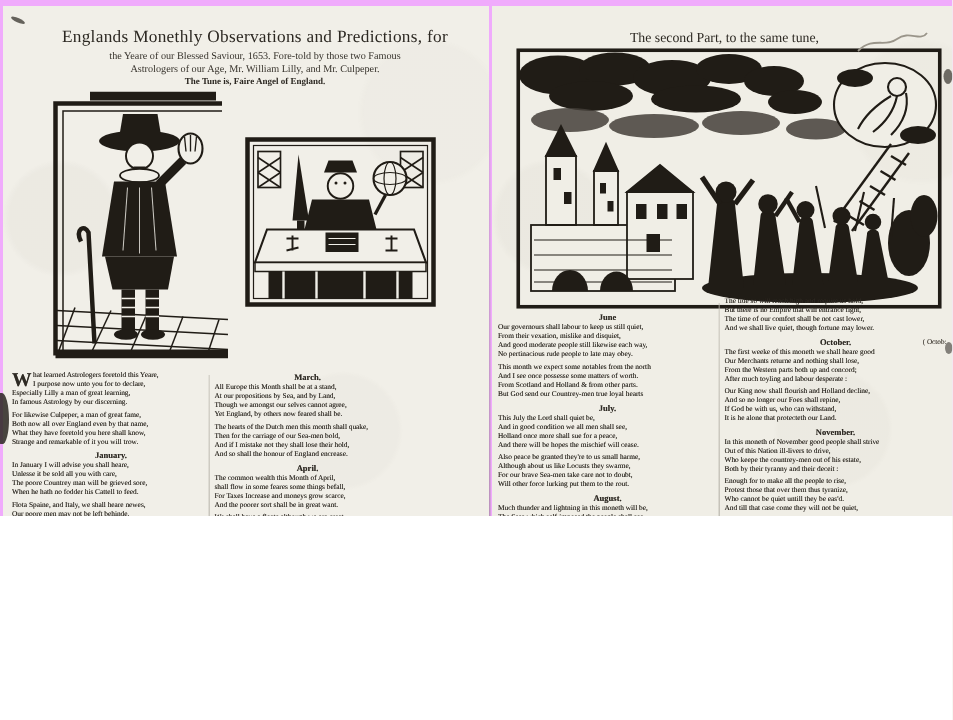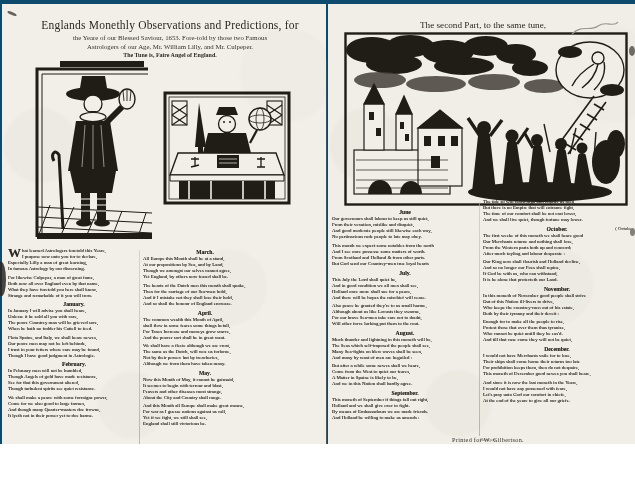--- a/index.html
+++ b/index.html
@@ -1,17 +1,17 @@
 <!DOCTYPE html>
 <html><head>
 <meta charset="utf-8">
 <style>
   html,body{margin:0;padding:0;}
   body{font-family:"Liberation Serif","DejaVu Serif",serif;}
-  #canvas{position:relative;width:635px;height:444px;background:#0c4a6e;overflow:hidden;}
+  #canvas{position:relative;width:635px;height:344px;background:#f0abfc;overflow:hidden;}
   .page{position:absolute;background:#f1efe8;}
   #left-page{left:2px;top:4px;width:324px;height:472px;}
   #right-page{left:328px;top:4px;width:305px;height:470px;background:#f0eee6;padding-left:20px;}
   .mottle{position:absolute;inset:0;pointer-events:none;opacity:.5;background:
     radial-gradient(circle at 12% 30%, rgba(120,112,98,.08) 0 8%, transparent 9%),
     radial-gradient(circle at 70% 60%, rgba(120,112,98,.06) 0 10%, transparent 11%),
     radial-gradient(circle at 40% 85%, rgba(120,112,98,.07) 0 7%, transparent 8%),
     radial-gradient(circle at 88% 15%, rgba(120,112,98,.05) 0 9%, transparent 10%);}
   
   .title1{position:absolute;left:18px;top:15px;width:300px;text-align:center;

